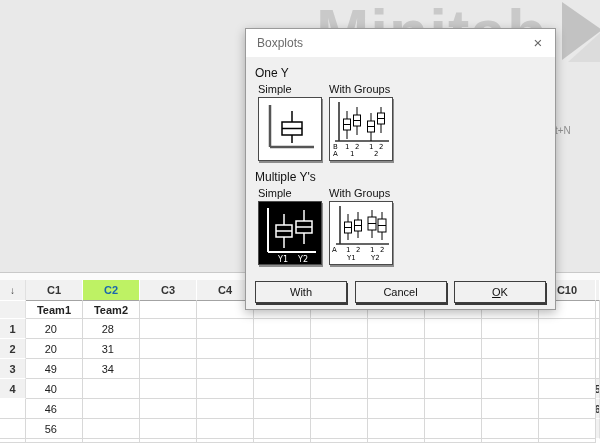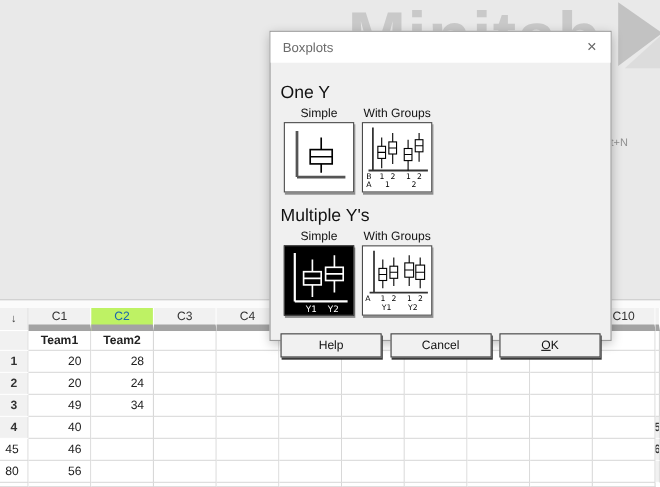--- a/index.html
+++ b/index.html
@@ -14,41 +14,41 @@
   .shortcut-frag{position:absolute;left:555px;top:125px;font-size:10px;color:#8f8f8f;z-index:1;}
 
   
   .sheet-topstrip{position:absolute;left:0;top:272px;width:600px;height:8px;
                   background:#fbfbfb;border-top:1px solid #c9c9c9;z-index:2;box-sizing:border-box;}
   #sheet{position:absolute;left:0;top:280px;width:600px;z-index:2;
          display:grid;grid-template-columns:26px repeat(10,57px) 1fr;
          grid-template-rows:21px 18px repeat(6,20px) 4px;
          font-size:11px;color:#222;background:#fff;}
   #sheet .cell{box-sizing:border-box;display:flex;align-items:center;justify-content:center;overflow:hidden;}
-  #sheet .h{background:#f1f1f1;border-right:1px solid #fff;border-bottom:6px solid #a3a3a3;
-            font-weight:normal;color:#333;}
+  #sheet .h{background:#f1f1f1;border-right:1px solid #fff;border-bottom:1px solid #a3a3a3;
+            font-weight:bold;color:#333;}
   #sheet .hs{background:#bef264;color:var(--sel-col,#1a66ad);}
   #sheet .rh{background:#f1f1f1;border-right:1px solid #e0e0e0;border-bottom:1px solid #fff;
              font-weight:bold;color:#333;}
   #sheet .corner{font-weight:normal;font-size:10px;color:#444;}
   #sheet .c{background:#fff;border-right:1px solid #d8d8d8;border-bottom:1px solid #d8d8d8;}
-  #sheet .num{justify-content:flex-end;padding-right:8px;}
+  #sheet .num{justify-content:flex-end;padding-right:25px;}
   #sheet .name{font-weight:bold;}
 
   
   .dialog{position:absolute;left:245px;top:28px;width:311px;height:282px;z-index:5;
           background:#f0f0f0;border:1px solid #9a9a9a;box-sizing:border-box;
           box-shadow:0 3px 10px rgba(0,0,0,.28);}
   .titlebar{height:28px;background:#fff;display:flex;align-items:center;}
   .title{font-size:12px;color:#6b6b6b;padding-left:11px;flex:1;}
   .close{width:34px;text-align:center;font-size:15px;color:#666;cursor:pointer;line-height:28px;}
   .dlg-body{padding:6px 9px 0 9px;}
-  .sec-label{font-size:16px;color:#111;margin:13px 0 3px 0;}
+  .sec-label{font-size:12px;color:#111;margin:3px 0 3px 0;}
   .opt-row{display:flex;gap:7px;margin-left:3px;margin-bottom:9px;}
-  .opt{display:flex;flex-direction:column;align-items:center;width:64px;}
+  .opt{display:flex;flex-direction:column;align-items:flex-start;width:64px;}
   .opt-label{font-size:11px;color:#111;margin-bottom:2px;}
   .iconbtn{width:64px;height:64px;padding:0;background:#fff;border:1px solid #4a4a4a;
            box-shadow:1px 2px 0 #8c8c8c;cursor:pointer;display:block;}
   .iconbtn.selected{background:#000;}
   .iconbtn svg{display:block;}
   svg text{font-family:"DejaVu Sans","Liberation Sans",sans-serif;}
 
   .btn-row{display:flex;justify-content:space-between;padding:0 0;margin-top:16px;}
   .dlg-btn{width:92px;height:22px;font-size:11px;color:#111;background:#f1f1f1;
            border:1px solid #3f3f3f;box-shadow:1px 2px 0 #3a3a3a;cursor:pointer;
@@ -98,21 +98,21 @@
     <div class="cell c num"></div>
     <div class="cell c num"></div>
     <div class="cell c num"></div>
     <div class="cell c num"></div>
     <div class="cell c num"></div>
     <div class="cell c num"></div>
     <div class="cell c num"></div>
     <div class="cell c"></div>
     <div class="cell rh">2</div>
     <div class="cell c num">20</div>
-    <div class="cell c num">24</div>
+    <div class="cell c num">31</div>
     <div class="cell c num"></div>
     <div class="cell c num"></div>
     <div class="cell c num"></div>
     <div class="cell c num"></div>
     <div class="cell c num"></div>
     <div class="cell c num"></div>
     <div class="cell c num"></div>
     <div class="cell c num"></div>
     <div class="cell c"></div>
     <div class="cell rh">3</div>
@@ -268,18 +268,18 @@
             <text x="40" y="49.5" font-size="7" fill="#000">1</text>
             <text x="50" y="49.5" font-size="7" fill="#000">2</text>
             <text x="17" y="57.5" font-size="7" fill="#000">Y1</text>
             <text x="41" y="57.5" font-size="7" fill="#000">Y2</text>
           </svg>
         </button>
       </div>
     </div>
 
     <div class="btn-row">
-      <button class="dlg-btn">Help</button>
+      <button class="dlg-btn">With</button>
       <button class="dlg-btn">Cancel</button>
       <button class="dlg-btn ok">OK</button>
     </div>
   </div>
 </div>
 
 </body></html>

